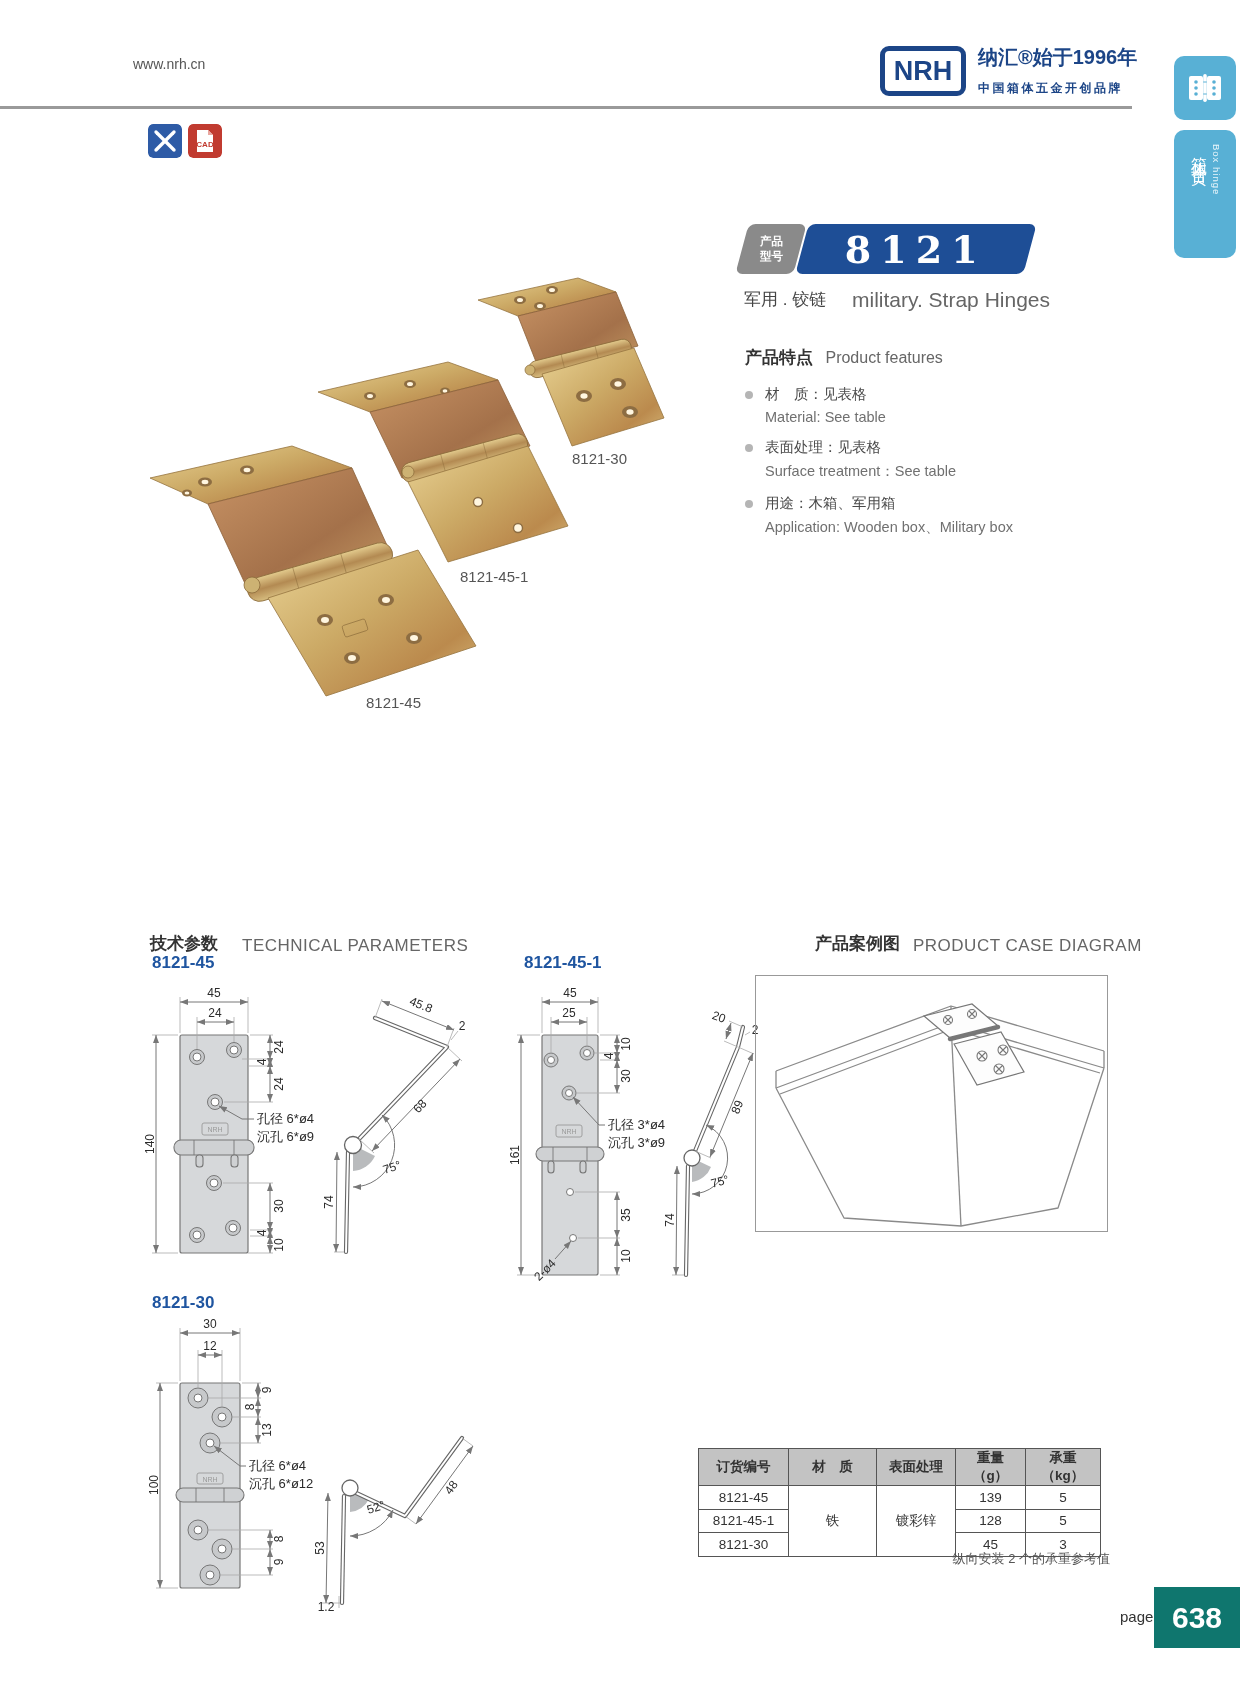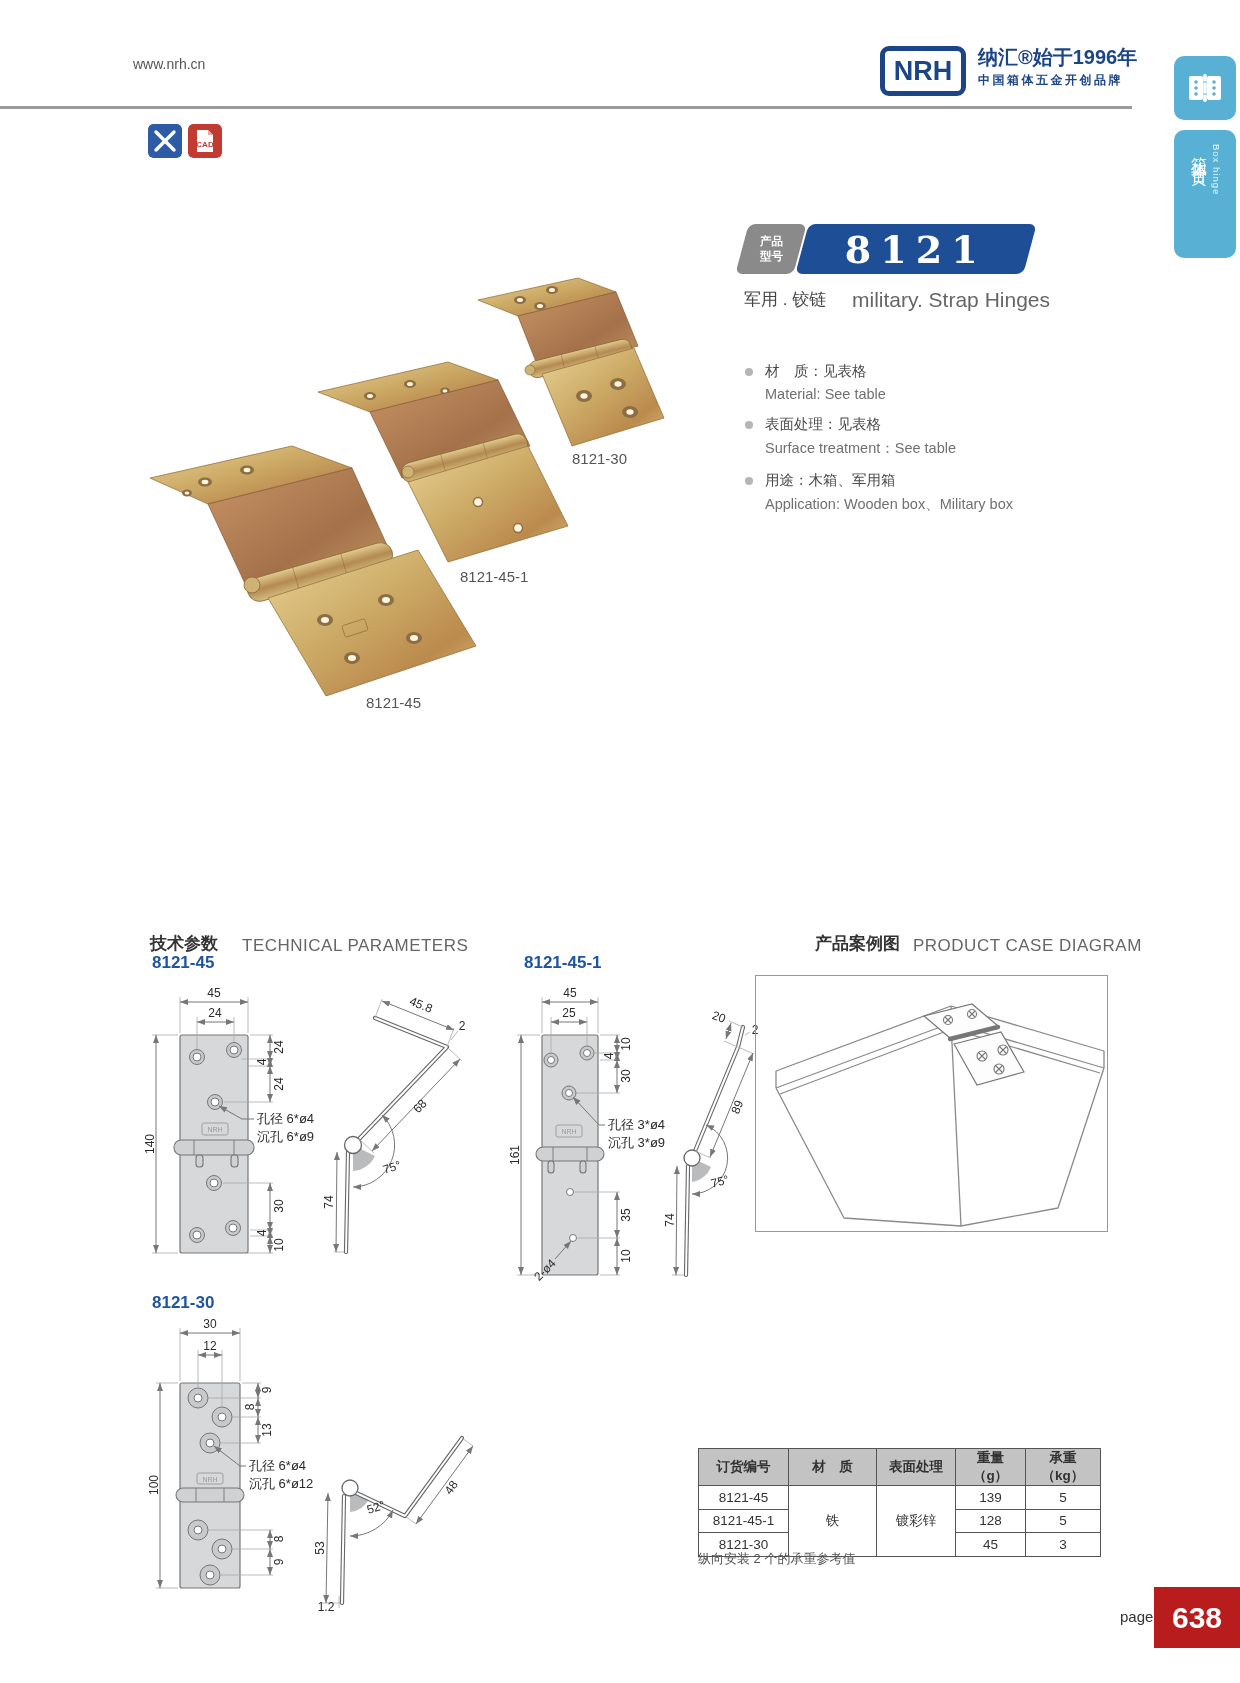--- a/index.html
+++ b/index.html
@@ -8,21 +8,21 @@
   .abs { position:absolute; }
 
   
   .website { left:133px; top:56px; font-size:14px; color:#555; }
   .divider { left:0; top:106px; width:1132px; height:2.5px; background:#9a9a9a; }
   .logo-box { left:880px; top:46px; width:86px; height:50px; border:5px solid #1c4587; border-radius:9px;
               display:flex; align-items:center; justify-content:center; }
   .logo-box span { font-size:27px; font-weight:bold; color:#1c4587; letter-spacing:0px; }
   .brand { left:978px; top:44px; width:190px; color:#1c4587; }
   .brand .l1 { font-size:20px; font-weight:bold; }
-  .brand .l2 { font-size:12px; font-weight:bold; letter-spacing:2.5px; margin-top:1px; }
+  .brand .l2 { font-size:12px; font-weight:bold; letter-spacing:2.5px; margin-top:9px; }
   .icon-sq { width:34px; height:34px; border-radius:5px; }
   .tools-icon { left:148px; top:124px; }
   .cad-icon { left:188px; top:124px; }
 
   
   .tab1 { left:1174px; top:56px; width:62px; height:64px; background:#58b0d5; border-radius:10px;
           display:flex; align-items:center; justify-content:center; }
   .tab2 { left:1174px; top:130px; width:62px; height:128px; background:#58b0d5; border-radius:10px;
           display:flex; align-items:flex-start; justify-content:center; padding-top:14px; }
   .tab2 .cnv { writing-mode:vertical-rl; text-orientation:upright; color:#fff; font-size:16px; letter-spacing:5px; }
@@ -57,25 +57,25 @@
   .sec-title-en { font-size:17px; color:#666; letter-spacing:0.5px; }
   .dwg-label { font-size:17px; font-weight:bold; color:#1f55a0; }
   .case-box { left:755px; top:975px; width:353px; height:257px; border:1px solid #999; }
 
   
   .spec { left:698px; top:1448px; border-collapse:collapse; }
   .spec th, .spec td { border:1px solid #555; font-size:13.5px; color:#333; text-align:center; padding:0 4px; }
   .spec th { background:#c3c3c3; font-weight:bold; height:24px; }
   .spec td { height:23.5px; background:#fff; }
   .c0{width:90px;} .c1{width:88px;} .c2{width:79px;} .c3{width:70px;} .c4{width:75px;}
-  .note { left:698px; top:1550px; width:412px; text-align:left; font-size:13px; color:#555; }
+  .note { left:698px; top:1550px; width:412px; text-align:right; font-size:13px; color:#555; }
 
   
   .page-label { left:1120px; top:1608px; font-size:15px; color:#333; }
-  .page-box { left:1154px; top:1587px; width:86px; height:61px; background:#b91c1c; display:flex;
+  .page-box { left:1154px; top:1587px; width:86px; height:61px; background:#0f766e; display:flex;
               align-items:center; justify-content:center; }
   .page-box span { color:#fff; font-size:30px; font-weight:bold; }
 
   
   svg text { font-family:"Liberation Sans", sans-serif; }
   .ext { stroke:#aaa; stroke-width:0.8; fill:none; }
   .dim { stroke:#777; stroke-width:1; fill:none; }
   .dt  { font-size:12px; fill:#2b2b2b; text-anchor:middle; }
   .cnl { font-size:13px; fill:#2b2b2b; text-anchor:start; }
   .plate { fill:#d6d8da; stroke:#777; stroke-width:1.2; }
@@ -247,20 +247,24 @@
       <ellipse cx="299" cy="373" rx="8" ry="6" fill="#8d6d42"></ellipse>
         <ellipse cx="299" cy="373" rx="4" ry="3" fill="#fff6e0"></ellipse>
       <rect x="228" y="357" width="24" height="12" rx="2" transform="rotate(-18 240,363)" fill="none" stroke="#8a6a3a" stroke-width="0.9" opacity="0.7"></rect>
     </g>
   </svg>
   <div class="abs photo-label" style="left:572px; top:450px;">8121-30</div>
   <div class="abs photo-label" style="left:460px; top:568px;">8121-45-1</div>
   <div class="abs photo-label" style="left:366px; top:694px;">8121-45</div>
 
   <div class="abs features">
+    <div>
+      <span class="f-title-cn">产品特点</span>
+      <span class="f-title-en">Product features</span>
+    </div>
     <div class="f-list">
       <div class="f-item">
         <div class="f-cn"><span class="dot"></span><span>材　质：见表格</span></div>
         <div class="f-en">Material: See table</div>
       </div>
       <div class="f-item">
         <div class="f-cn"><span class="dot"></span><span>表面处理：见表格</span></div>
         <div class="f-en">Surface treatment：See table</div>
       </div>
       <div class="f-item">

